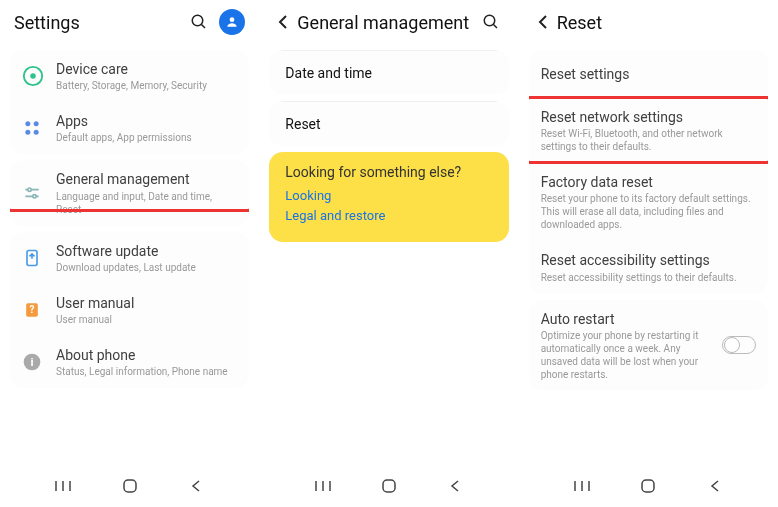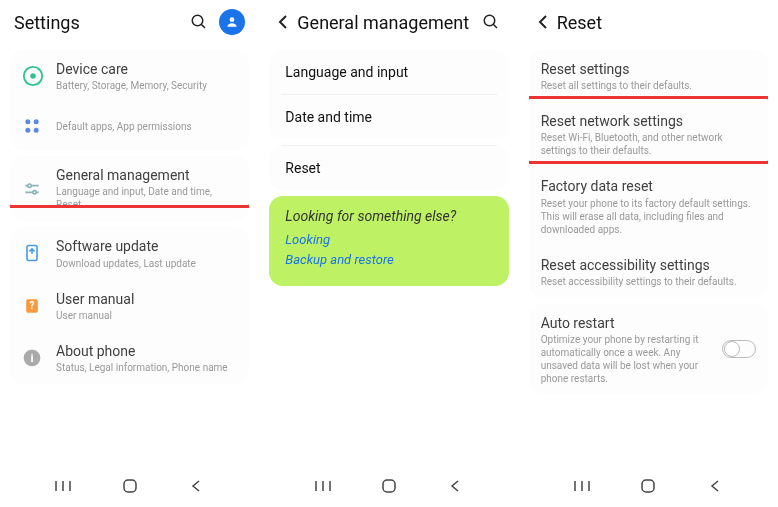--- a/index.html
+++ b/index.html
@@ -15,21 +15,21 @@
 .group { background: #fdfdfd; border-radius: 14px; margin: 6px 10px; overflow: hidden; }
 .row { display: flex; align-items: center; padding: 10px 12px; min-height: 48px; }
 .row-icon { width: 34px; flex-shrink: 0; display: flex; align-items: center; }
 .row-text { flex: 1; min-width: 0; }
 .row-title { font-size: 14px; color: #404040; line-height: 1.3; }
 .row-sub { font-size: 10px; color: #999; line-height: 1.3; margin-top: 1px; }
 .divider { height: 1px; background: #f0f0f0; margin: 0 12px; }
 .highlight { position: relative; }
 .red-box { position: absolute; border: 3px solid #e33; border-radius: 4px; pointer-events: none; z-index: 10; }
 .simple-row { padding: 14px 16px; font-size: 14px; color: #111; }
-.footer-section { background: #bef264; border-radius: 14px; margin: 6px 10px; padding: 12px 16px 14px; font-style: italic; }
+.footer-section { background: #fde047; border-radius: 14px; margin: 6px 10px; padding: 12px 16px 14px; }
 .footer-title { font-size: 14px; color: #333; margin-bottom: 8px; }
 .footer-link { font-size: 13px; color: #1a73e8; margin: 5px 0; display: block; }
 .navbar { display: flex; justify-content: space-around; align-items: center; height: 42px; padding: 0 30px; }
 .nav-btn { width: 40px; display: flex; justify-content: center; color: #444; }
 .toggle { width: 34px; height: 18px; border: 1.5px solid #bbb; border-radius: 10px; position: relative; margin-left: 8px; }
 .toggle::after { content: ''; position: absolute; width: 14px; height: 14px; border: 1.5px solid #bbb; border-radius: 50%; left: 1px; top: 0; background: #fff; }
 .back-chev { width: 20px; }
 svg { display: block; }
 </style>
 </head>
@@ -68,20 +68,21 @@
       <div class="row">
         <div class="row-icon">
             <svg width="20" height="20" viewBox="0 0 24 24" fill="#5a8ae6">
               <circle cx="7" cy="7" r="3"></circle>
               <circle cx="17" cy="7" r="3"></circle>
               <circle cx="7" cy="17" r="3"></circle>
               <circle cx="17" cy="17" r="3"></circle>
             </svg>
           </div>
         <div class="row-text">
+            <div class="row-title">Apps</div>
             <div class="row-sub">Default apps, App permissions</div>
           </div>
       </div>
     </div>
 
     <div class="group highlight">
       <div class="red-box" style="left:-3px; right:-3px; top:-3px; height:55px;"></div>
       <div class="row">
         <div class="row-icon">
             <svg width="20" height="20" viewBox="0 0 24 24" fill="none" stroke="#8cb5b5" stroke-width="2">
@@ -169,33 +170,32 @@
     <div class="header-title with-back">General management</div>
     <div class="icon-btn">
         <svg width="18" height="18" viewBox="0 0 24 24" fill="none" stroke="currentColor" stroke-width="2">
           <circle cx="10" cy="10" r="7"></circle>
           <line x1="20" y1="20" x2="15" y2="15"></line>
         </svg>
       </div>
   </div>
   <div class="panel-inner">
     <div class="group">
-      <div class="simple-row">Language and input</div>
       <div class="divider"></div>
       <div class="simple-row">Date and time</div>
     </div>
     <div class="group highlight">
       <div class="divider"></div>
       <div class="red-box" style="left:-3px; width:90px; top:45px; height:50px;"></div>
       <div class="simple-row">Reset</div>
     </div>
     <div class="footer-section">
       <div class="footer-title">Looking for something else?</div>
       <a class="footer-link">Looking</a>
-      <a class="footer-link">Backup and restore</a>
+      <a class="footer-link">Legal and restore</a>
     </div>
   </div>
   <div class="navbar">
     <div class="nav-btn">
         <svg width="18" height="14" viewBox="0 0 18 14" stroke="currentColor" stroke-width="1.5">
           <line x1="2" y1="2" x2="2" y2="12"></line>
           <line x1="9" y1="2" x2="9" y2="12"></line>
           <line x1="16" y1="2" x2="16" y2="12"></line>
         </svg>
       </div>
@@ -219,21 +219,20 @@
           <path d="M9 2L3 8l6 6"></path>
         </svg>
       </div>
     <div class="header-title with-back">Reset</div>
   </div>
   <div class="panel-inner">
     <div class="group highlight">
       <div class="row">
         <div class="row-text">
             <div class="row-title">Reset settings</div>
-            <div class="row-sub">Reset all settings to their defaults.</div>
           </div>
       </div>
       <div class="red-box" style="left:-3px; right:-3px; top:46px; height:68px;"></div>
       <div class="row">
         <div class="row-text">
             <div class="row-title">Reset network settings</div>
             <div class="row-sub">Reset Wi-Fi, Bluetooth, and other network settings to their defaults.</div>
           </div>
       </div>
       <div class="row">

